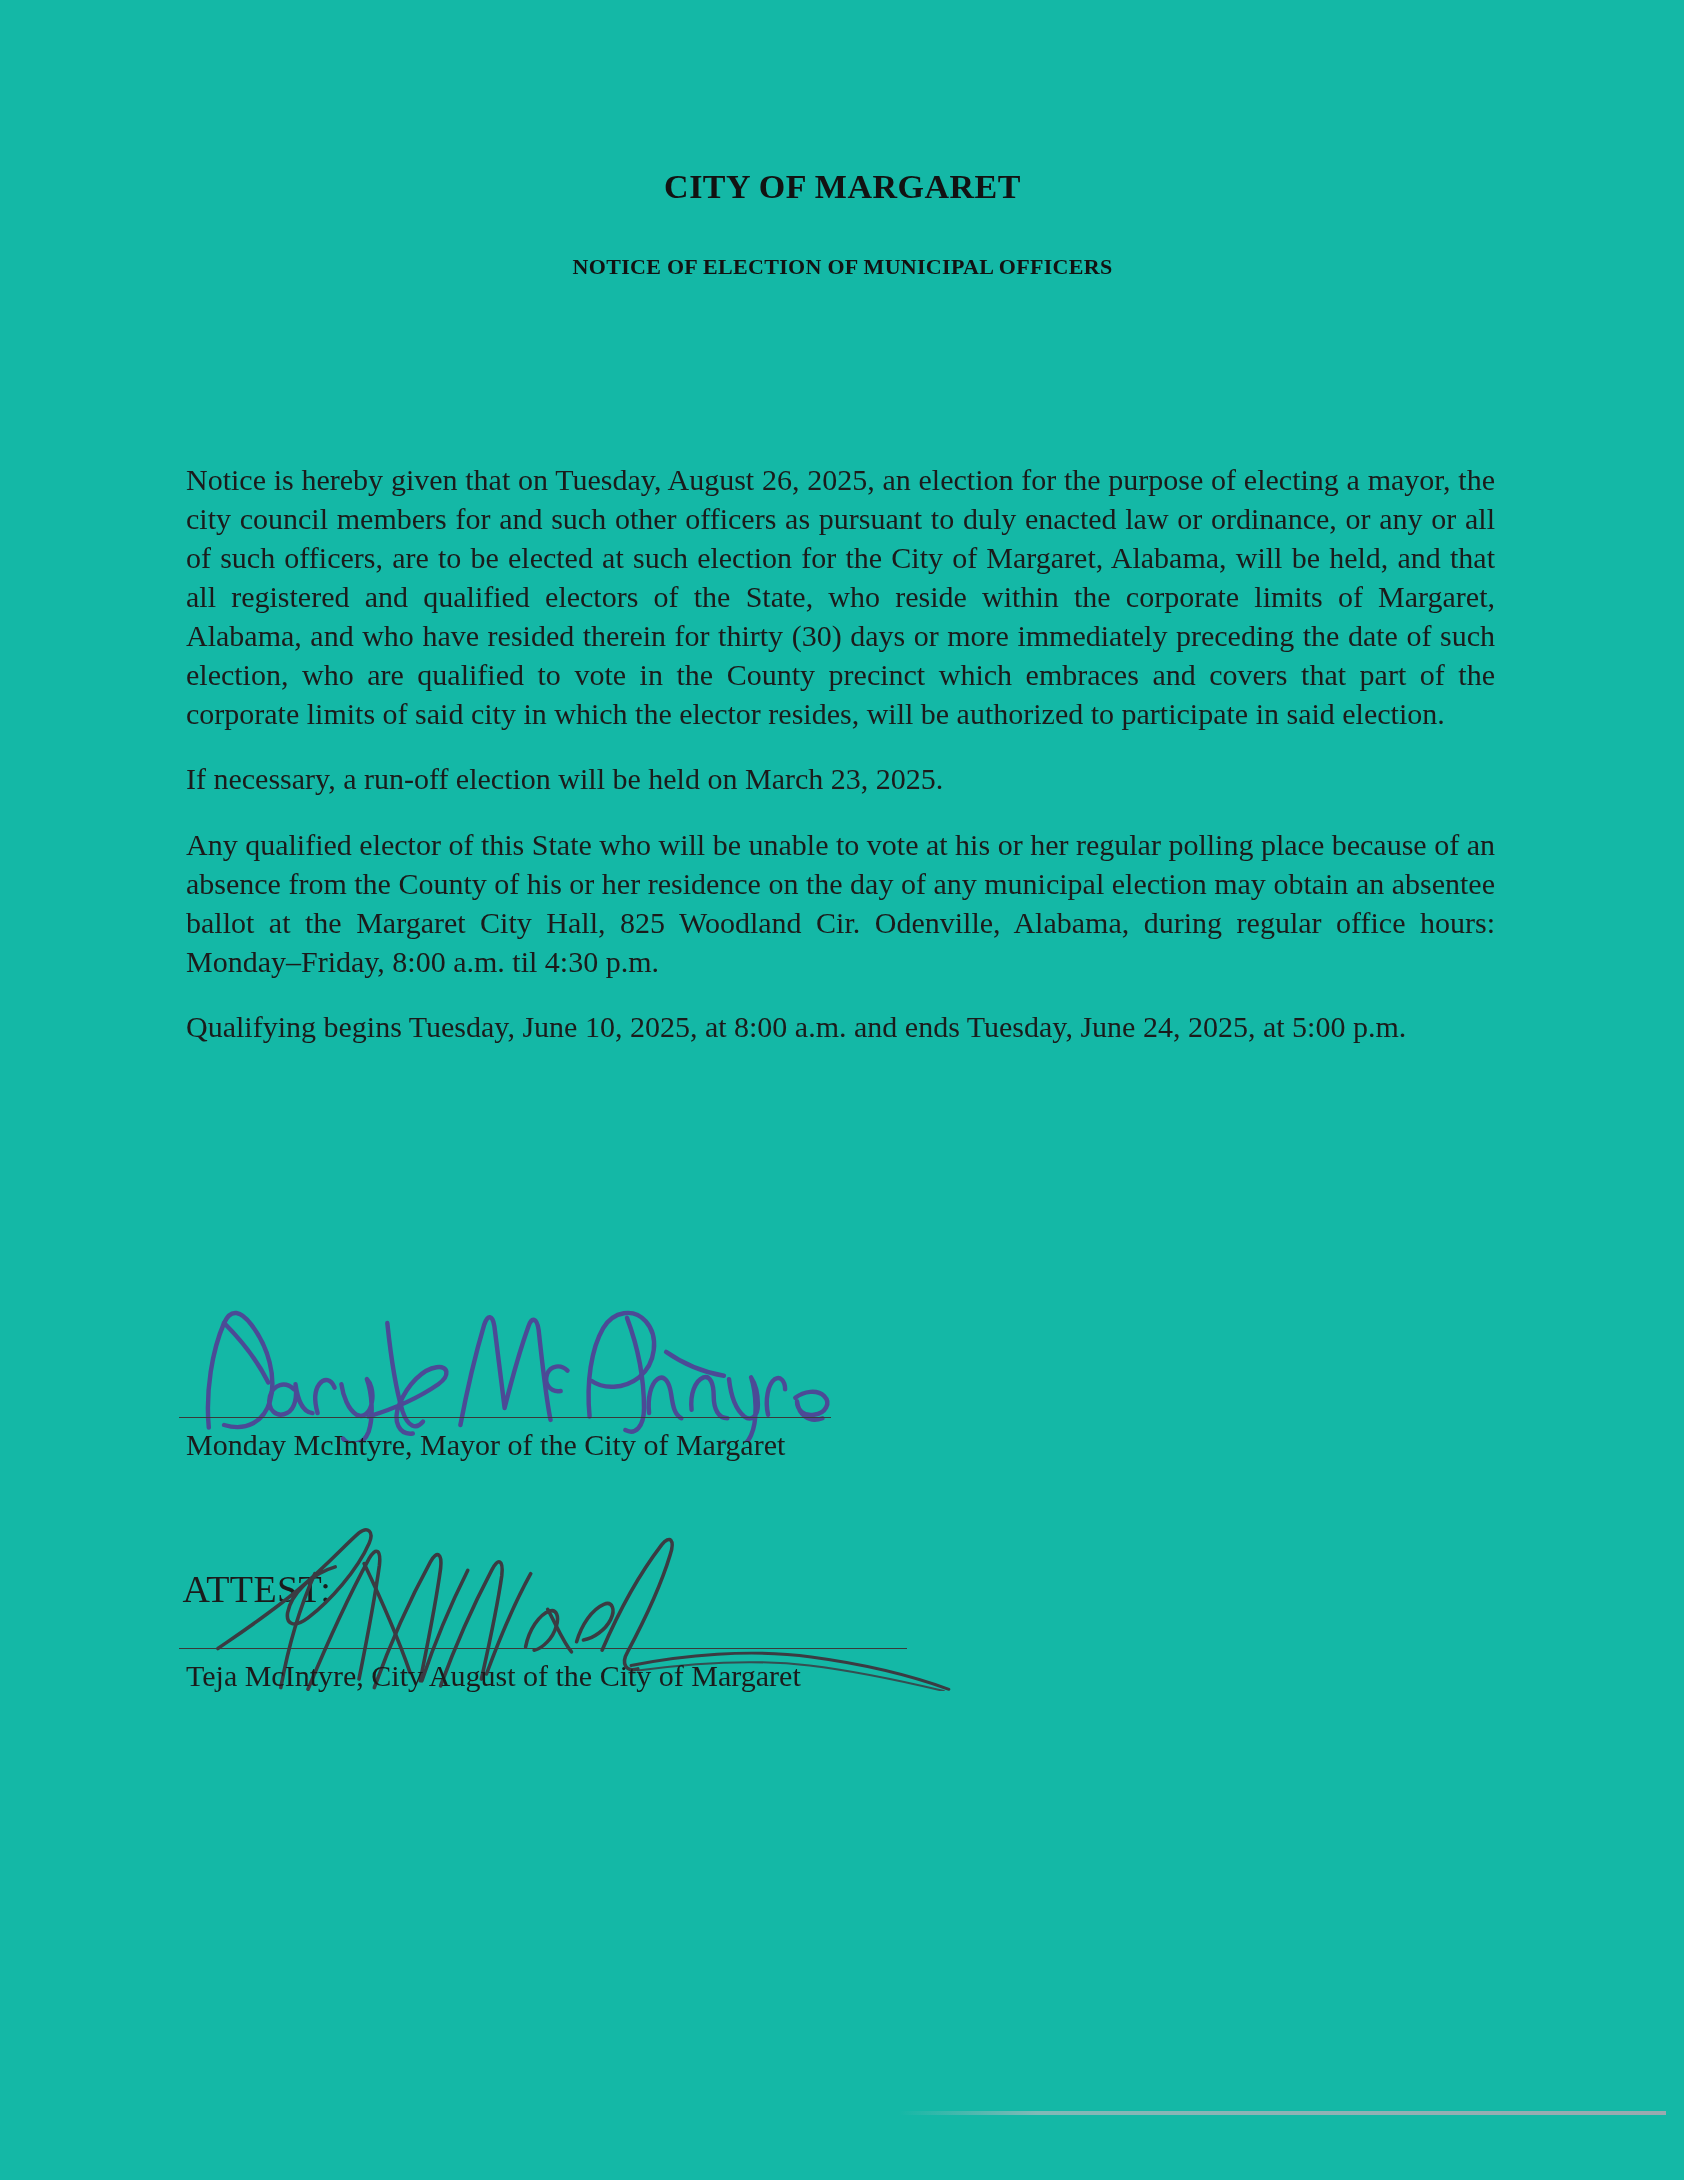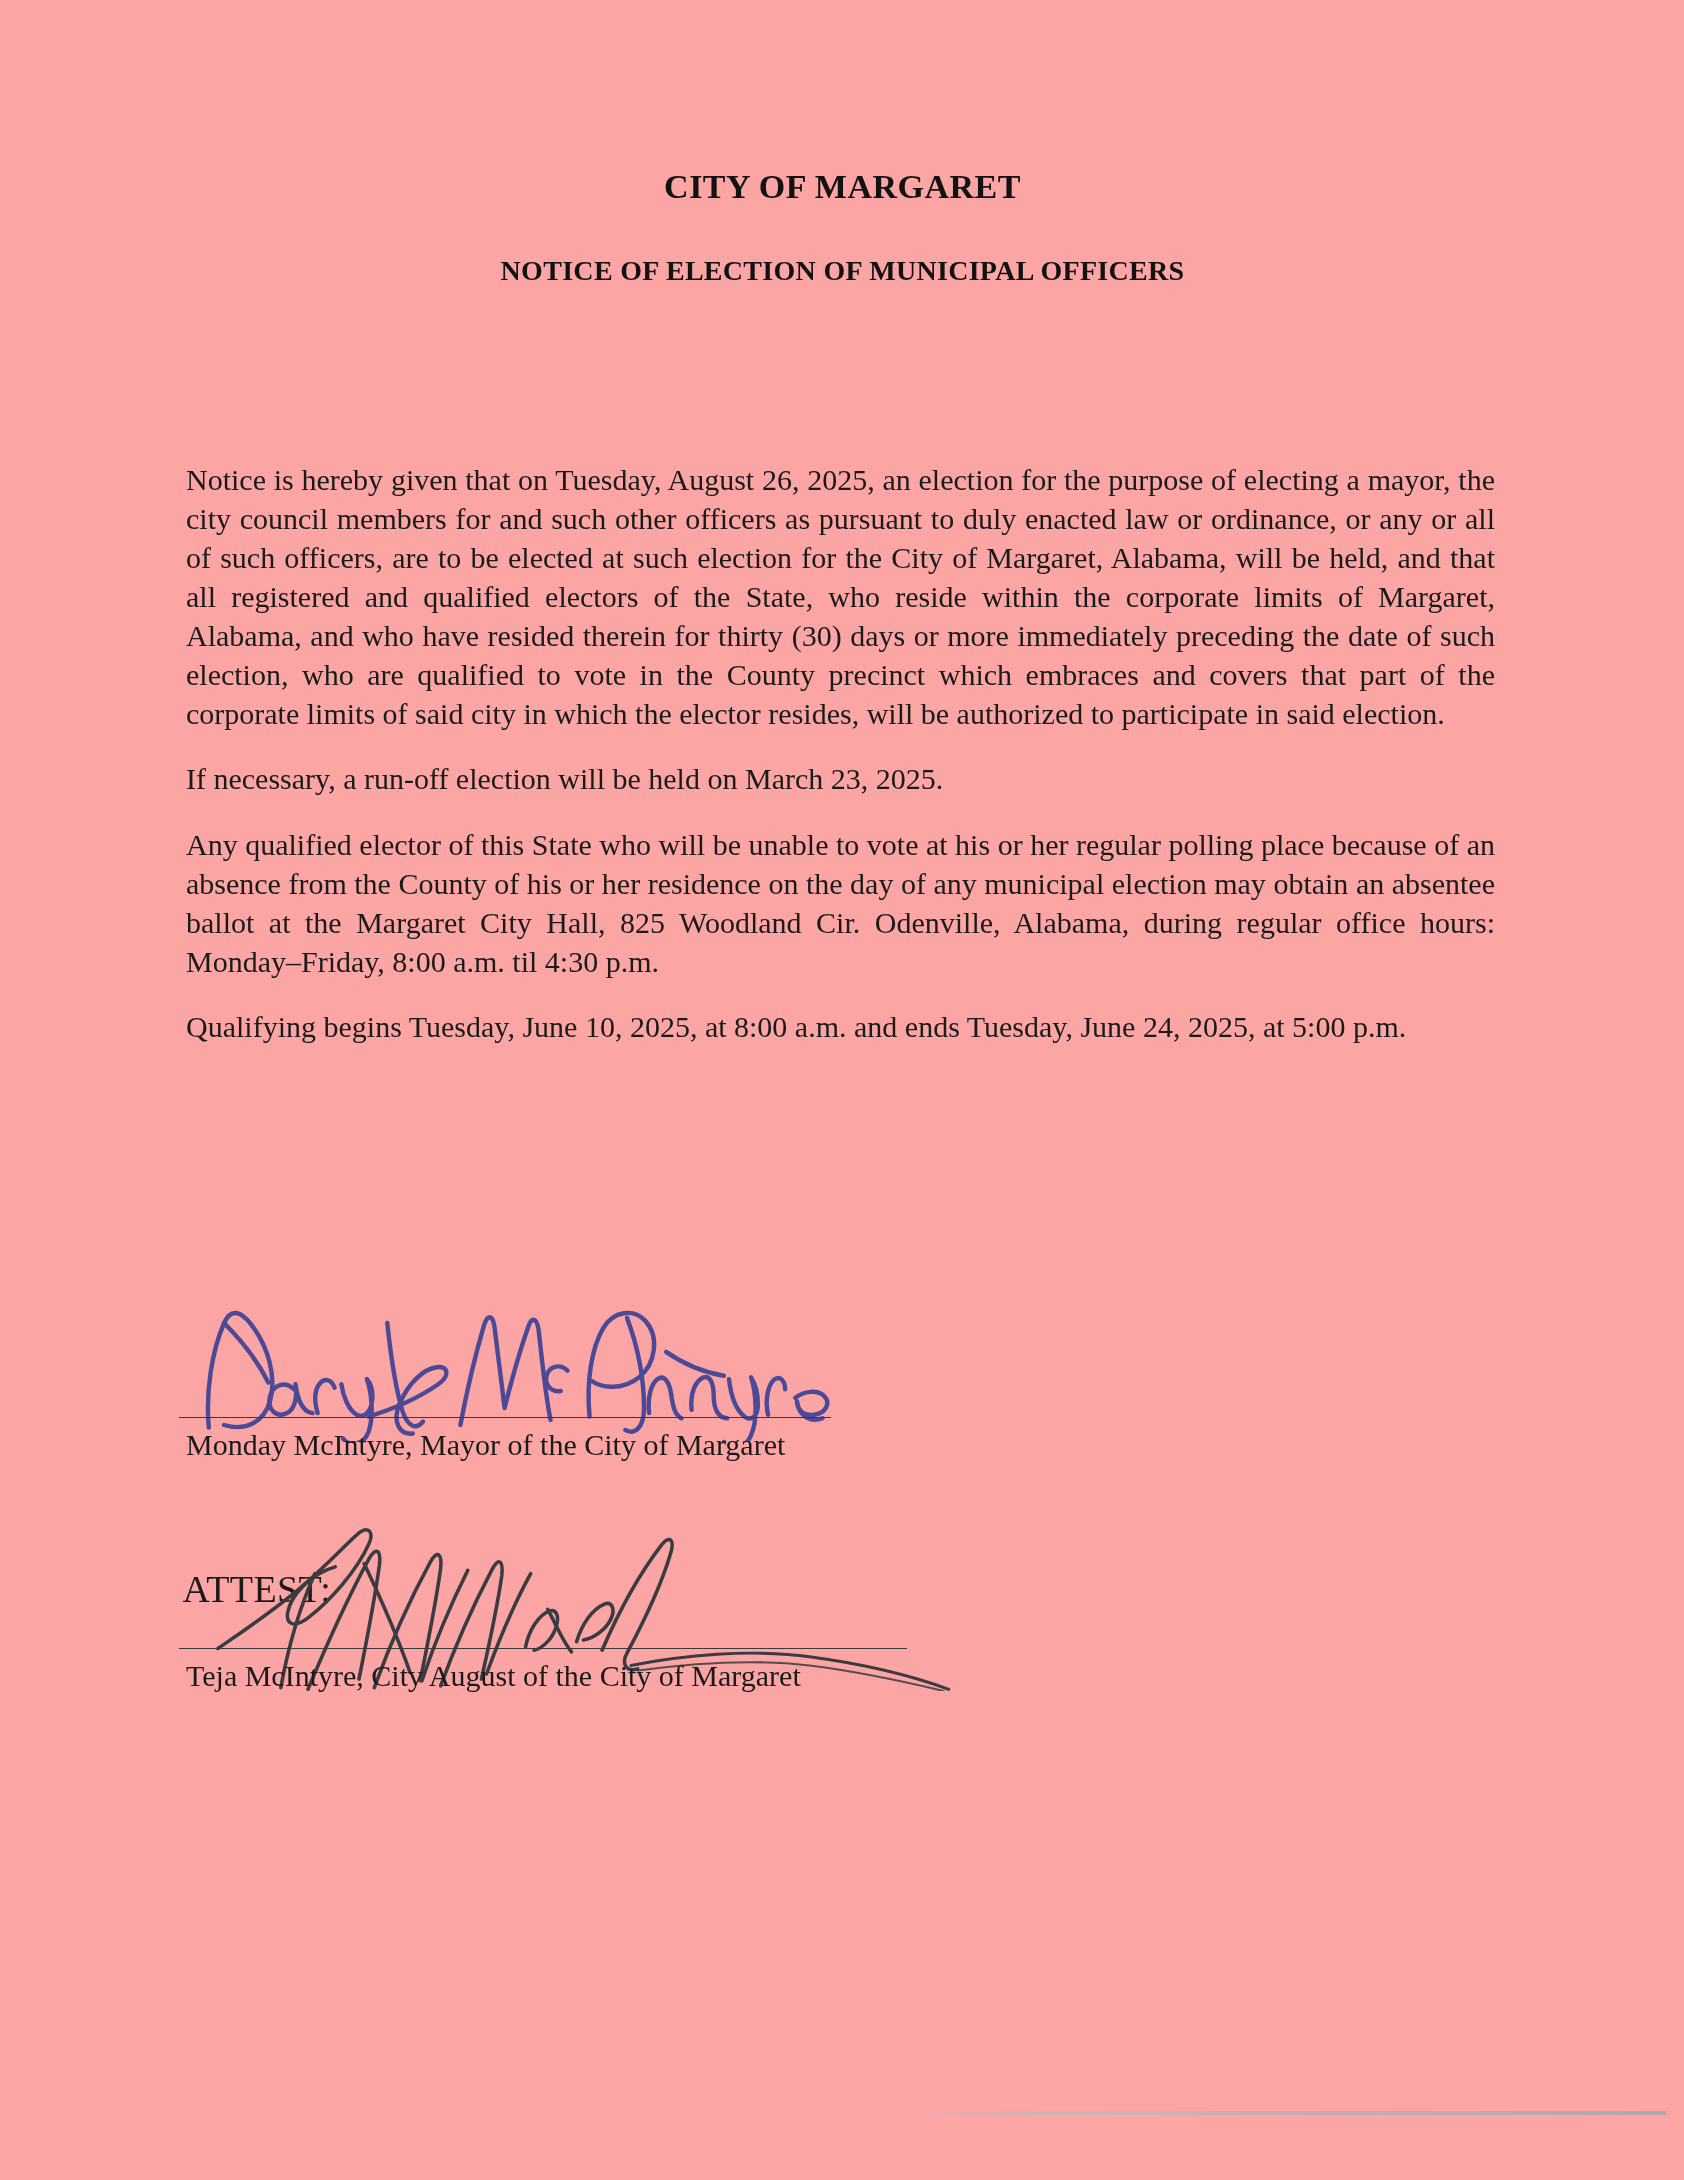--- a/index.html
+++ b/index.html
@@ -10,21 +10,21 @@
   }
   body {
     font-family: "Liberation Serif", "DejaVu Serif", serif;
     color: #1a1a1a;
   }
 
   .page {
     position: relative;
     width: 1685px;
     height: 2181px;
-    background: #fca5a5;
+    background: #14b8a6;
     overflow: hidden;
     box-sizing: border-box;
   }
 
   
   .title-block {
     position: absolute;
     left: 0;
     top: 167px;
     width: 1685px;
@@ -32,21 +32,21 @@
   }
   .doc-title {
     font-size: 34px;
     font-weight: bold;
     letter-spacing: 0.5px;
     margin: 0;
     line-height: 1.2;
     color: #121212;
   }
   .doc-subtitle {
-    font-size: 28px;
+    font-size: 22px;
     font-weight: bold;
     letter-spacing: 0.3px;
     margin: 0;
     padding-top: 46px;
     line-height: 1.2;
     color: #121212;
   }
 
   
   .body-block {

